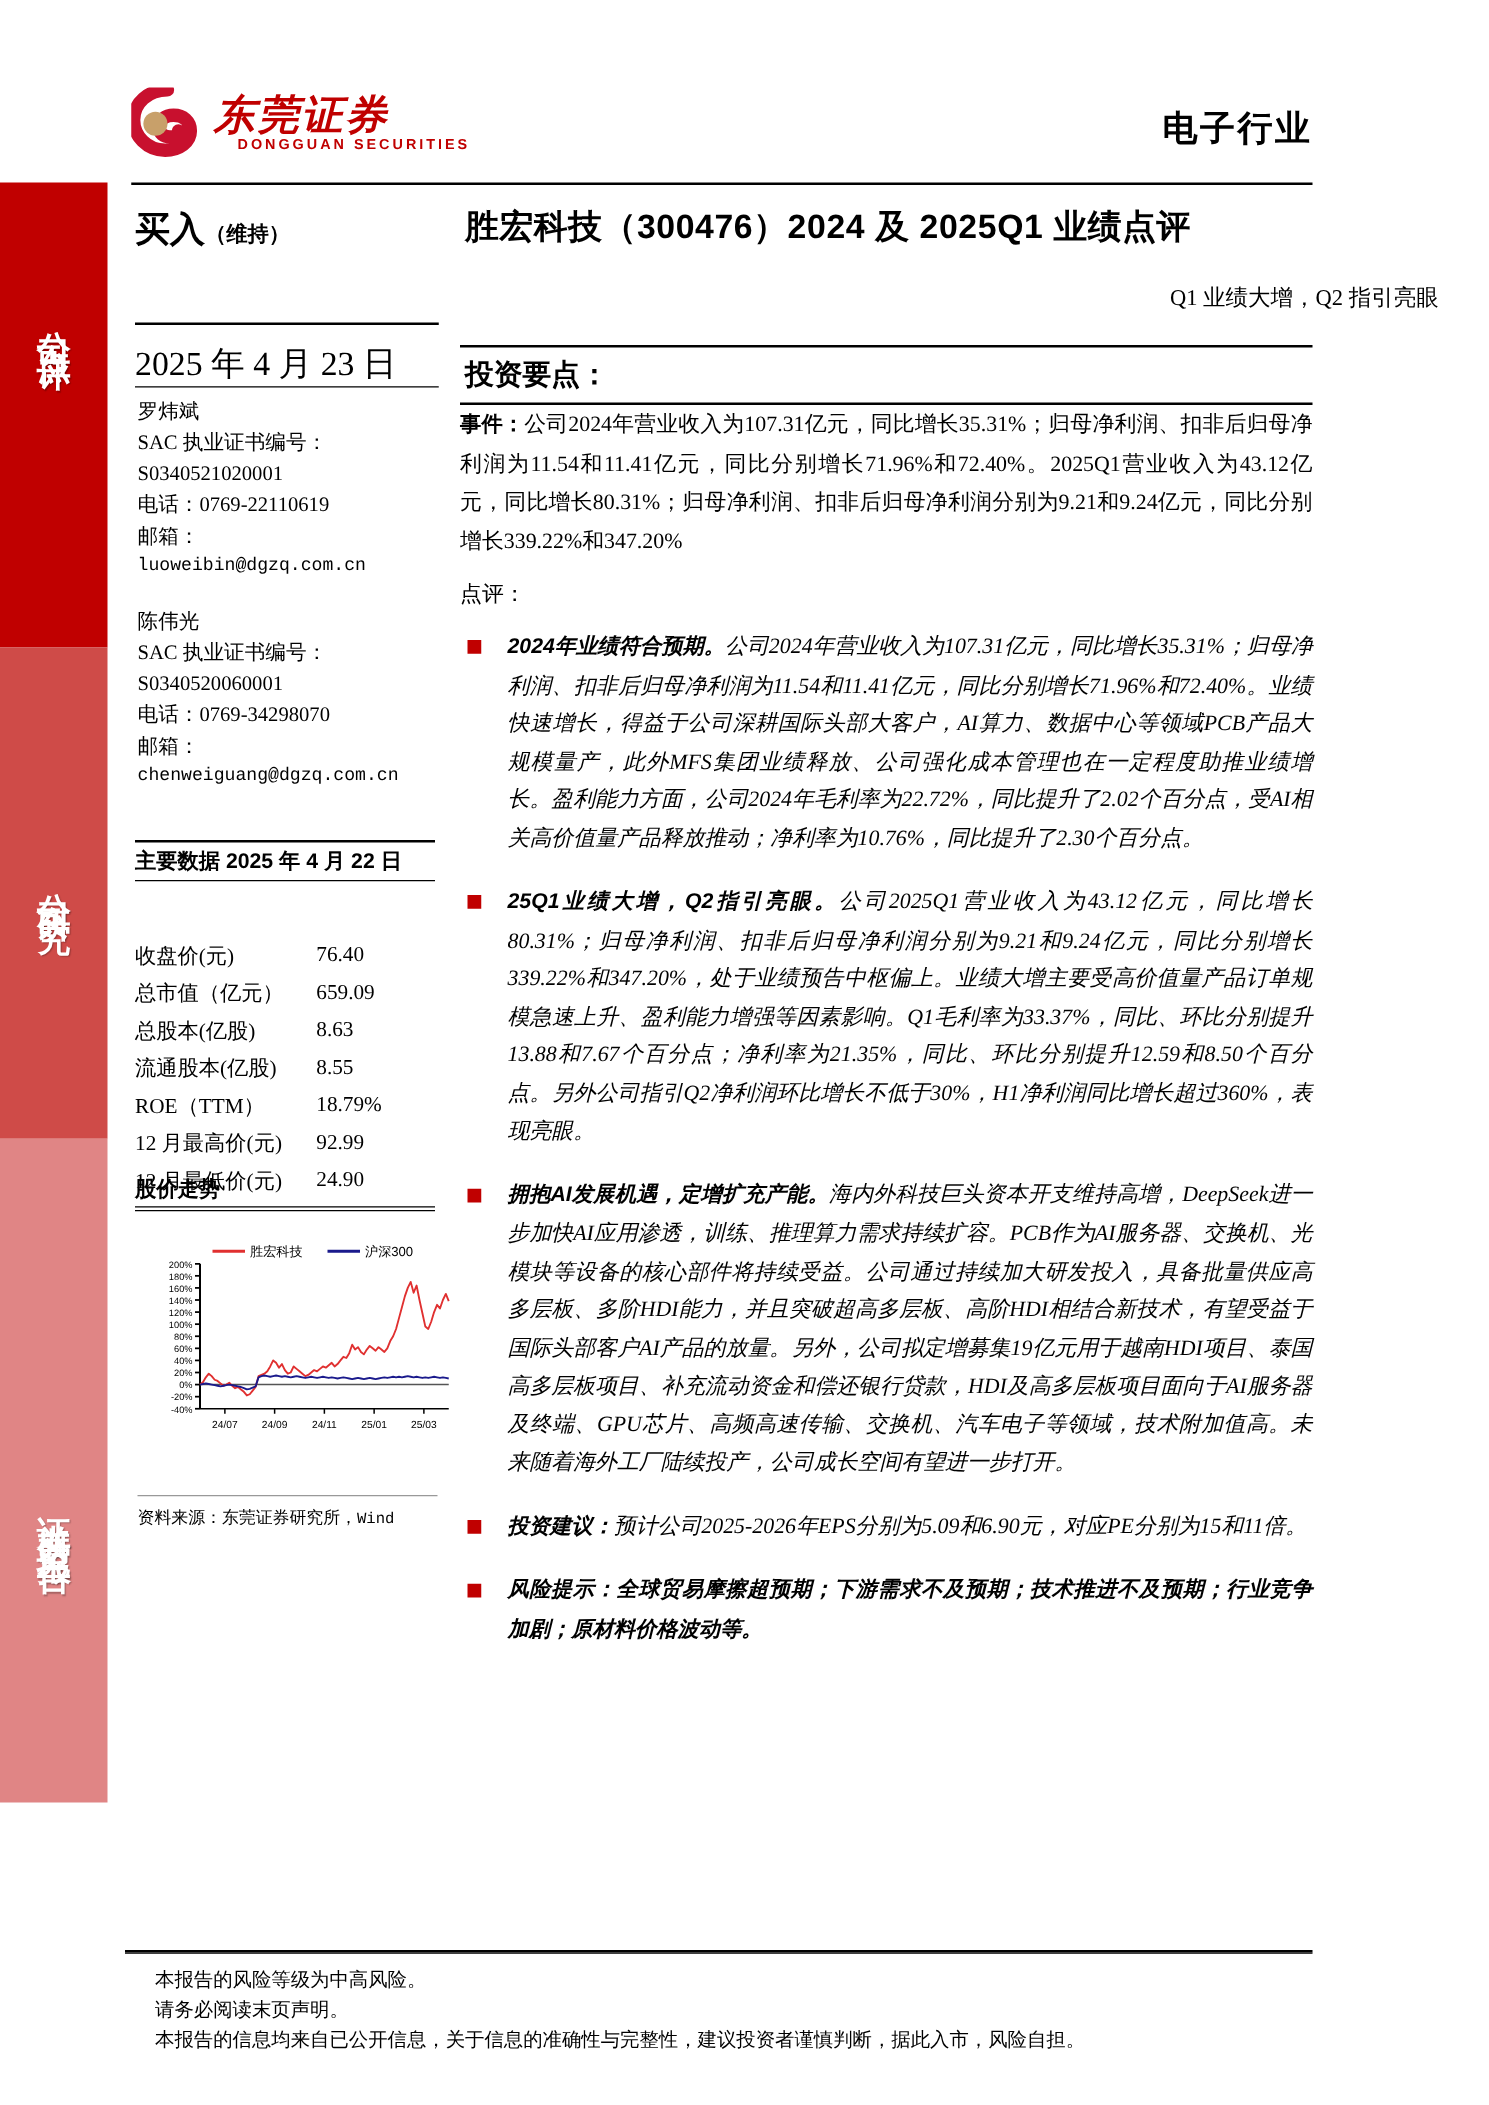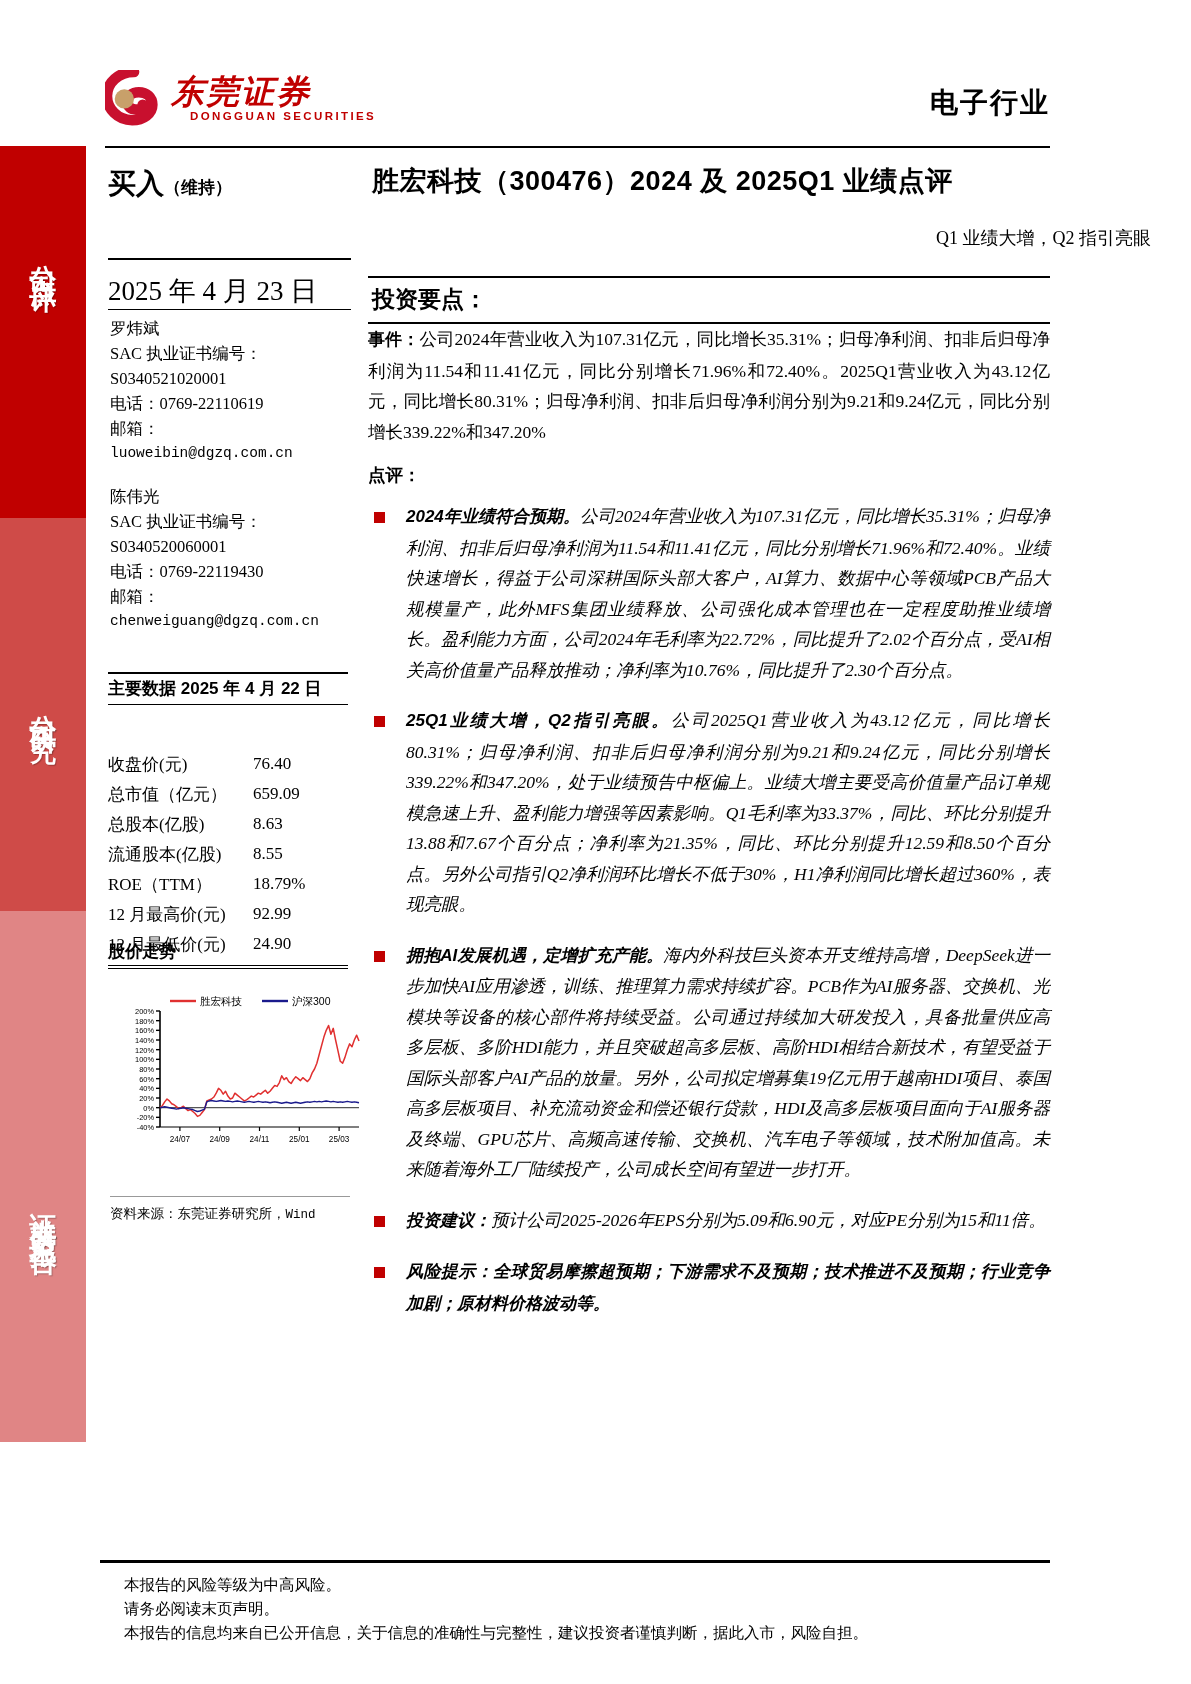--- a/index.html
+++ b/index.html
@@ -73,21 +73,21 @@
   #chartbox{position:absolute;left:112px;top:975px;width:250px;height:185px;}
   #src{position:absolute;left:110px;top:1205px;font-size:13.5px;}
   #src .wind{font-family:"Liberation Mono","DejaVu Sans Mono",monospace;font-size:12.5px;}
 
   
   #main{position:absolute;left:368px;top:276px;width:682px;}
   #points-title{font-size:23px;font-weight:bold;
      font-family:"Liberation Sans","DejaVu Sans",sans-serif;margin:6px 0 7px 4px;}
   #event{font-size:17.5px;line-height:30.5px;text-align:justify;}
   #event b{font-family:"Liberation Sans","DejaVu Sans",sans-serif;font-size:17px;}
-  #comment-label{font-size:17.5px;font-weight:bold;margin-top:16px;
+  #comment-label{font-size:17.5px;font-weight:normal;margin-top:16px;
      font-family:"Liberation Sans","DejaVu Sans",sans-serif;}
   ul.bl{list-style:none;margin:14px 0 0 0;padding:0;font-style:italic;}
   ul.bl li{position:relative;padding-left:38px;margin-bottom:20px;
      font-size:17.5px;line-height:30.5px;text-align:justify;}
   ul.bl li:before{content:"";position:absolute;left:6px;top:11px;
      width:11px;height:11px;background:#c00000;}
   ul.bl li b{font-family:"Liberation Sans","DejaVu Sans",sans-serif;font-size:17px;}
 
   
   #footrule{position:absolute;left:100px;top:1560px;width:950px;height:0;
@@ -139,21 +139,21 @@
     <div>SAC 执业证书编号：</div>
     <div>S0340521020001</div>
     <div><span>电话：</span><span>0769-22110619</span></div>
     <div>邮箱：</div>
     <div class="mail">luoweibin@dgzq.com.cn</div>
   </div>
   <div class="blk">
     <div>陈伟光</div>
     <div>SAC 执业证书编号：</div>
     <div>S0340520060001</div>
-    <div><span>电话：</span><span>0769-22119430</span></div>
+    <div><span>电话：</span><span>0769-34298070</span></div>
     <div>邮箱：</div>
     <div class="mail">chenweiguang@dgzq.com.cn</div>
   </div>
 </div>
 
 <div id="keydata">
   <div class="hrule" style="position:relative;left:0;top:0;width:240px;height:2px;"></div>
   <div id="kd-title">主要数据  2025 年 4 月 22 日</div>
   <div class="hrule" style="position:relative;left:0;top:0;width:240px;height:1px;"></div>
   <table id="kd-table">

